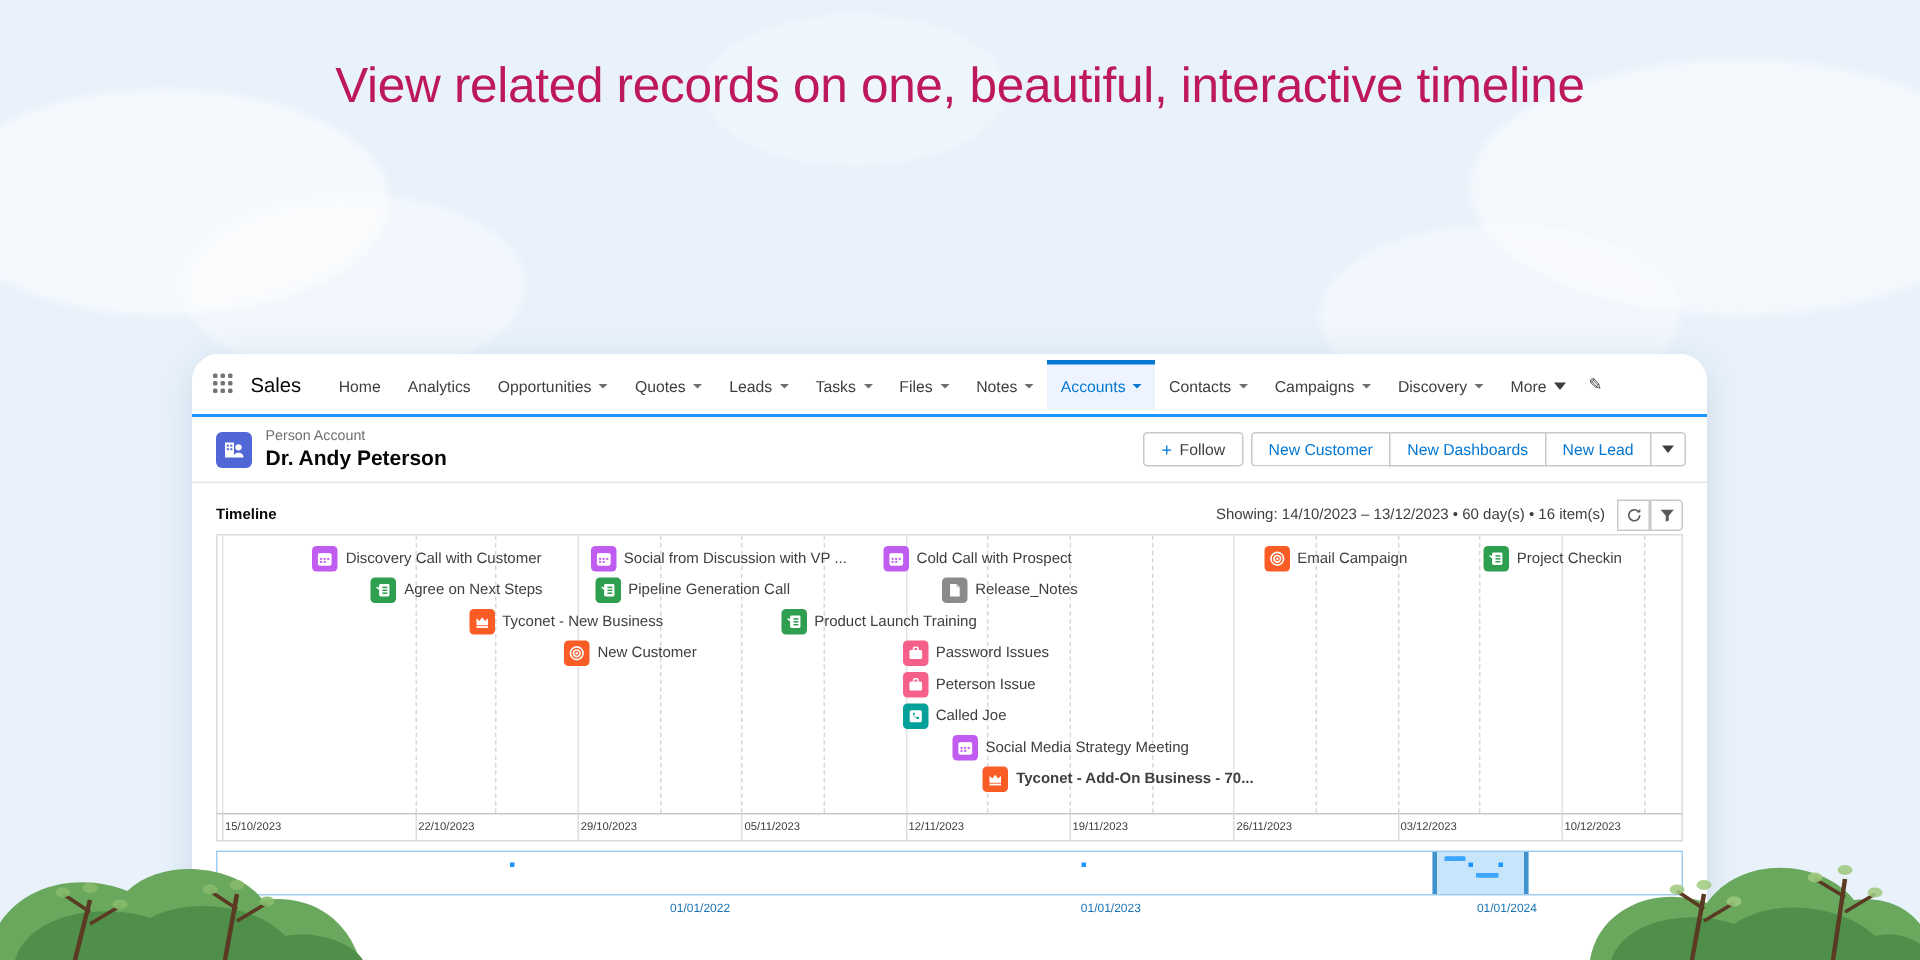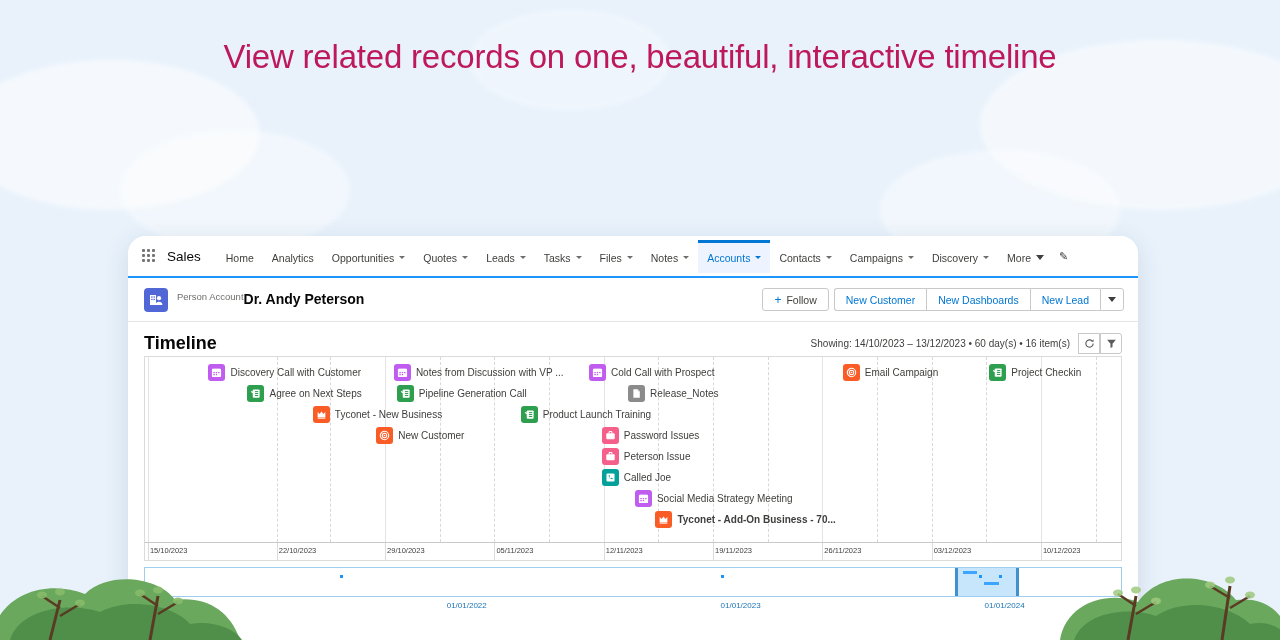--- a/index.html
+++ b/index.html
@@ -105,42 +105,42 @@
   
   .rec-header {
     height:44px; display:flex; align-items:center;
     padding:0 14px 0 16px; border-bottom:1px solid #e5e5e5; background:#fff;
   }
   .rec-avatar {
     width:24px; height:24px; border-radius:4px; background:#5167d6;
     display:flex; align-items:center; justify-content:center;
     margin-right:9px; flex:0 0 auto;
   }
-  .rec-meta { display:flex; flex-direction:row; justify-content:center; }
+  .rec-meta { display:flex; flex-direction:column; justify-content:center; }
   .rec-type { font-size:9.5px; color:#706e6b; line-height:1.25; }
   .rec-name { font-size:14px; color:#080707; font-weight:700; line-height:1.25; }
   .rec-actions { margin-left:auto; display:flex; align-items:stretch; }
   .btn {
     height:23px; border:1px solid #c9c9c9; background:#fff;
     font-size:10.5px; color:#0176d3; display:flex; align-items:center;
     padding:0 11px; white-space:nowrap;
   }
   .btn.follow { color:#3e3e3c; border-radius:3px; margin-right:5px; gap:5px; }
   .btn.follow .plus { color:#0176d3; font-size:12px; line-height:1; }
   .btn-group { display:flex; }
   .btn-group .btn { border-right-width:0; }
   .btn-group .btn:first-child { border-radius:3px 0 0 3px; }
   .btn-group .btn:last-child {
     border-radius:0 3px 3px 0; border-right-width:1px; padding:0 7px;
   }
 
   
   .tl-panel { padding:8px 16px 0 16px; background:#fff; }
   .tl-head { display:flex; align-items:center; height:26px; }
-  .tl-title { font-size:18px; font-weight:700; color:#080707; }
+  .tl-title { font-size:10px; font-weight:700; color:#080707; }
   .tl-status {
     margin-left:auto; font-size:10px; color:#3e3e3c; white-space:nowrap;
     margin-right:8px;
   }
   .icon-btn {
     width:22px; height:21px; border:1px solid #c9c9c9; background:#fff;
     display:flex; align-items:center; justify-content:center; color:#5a5a5a;
   }
   .icon-btn:first-of-type { border-radius:3px 0 0 3px; border-right:none; }
   .icon-btn:last-of-type  { border-radius:0 3px 3px 0; }
@@ -379,21 +379,21 @@
               <rect x="1" y="2" width="10" height="2.6" rx="1.3" fill="#fff" opacity=".6"></rect>
               <g fill="#c05cf0">
                 <rect x="2.6" y="5.4" width="1.5" height="1.4"></rect>
                 <rect x="5.2" y="5.4" width="1.5" height="1.4"></rect>
                 <rect x="7.8" y="5.4" width="1.5" height="1.4"></rect>
                 <rect x="2.6" y="7.6" width="1.5" height="1.4"></rect>
                 <rect x="5.2" y="7.6" width="1.5" height="1.4"></rect>
               </g>
             </svg>
           </span>
-          <span class="tl-label">Notes from Discussion with VP ...</span>
+          <span class="tl-label">Social from Discussion with VP ...</span>
         </div>
         <div class="tl-item" style="left: 45.5%; top: 7px;">
           <span class="tl-ico" style="background: rgb(192, 92, 240);">
             <svg width="11" height="11" viewBox="0 0 12 12">
               <rect x="1" y="2" width="10" height="9" rx="1.3" fill="#fff"></rect>
               <rect x="1" y="2" width="10" height="2.6" rx="1.3" fill="#fff" opacity=".6"></rect>
               <g fill="#c05cf0">
                 <rect x="2.6" y="5.4" width="1.5" height="1.4"></rect>
                 <rect x="5.2" y="5.4" width="1.5" height="1.4"></rect>
                 <rect x="7.8" y="5.4" width="1.5" height="1.4"></rect>

